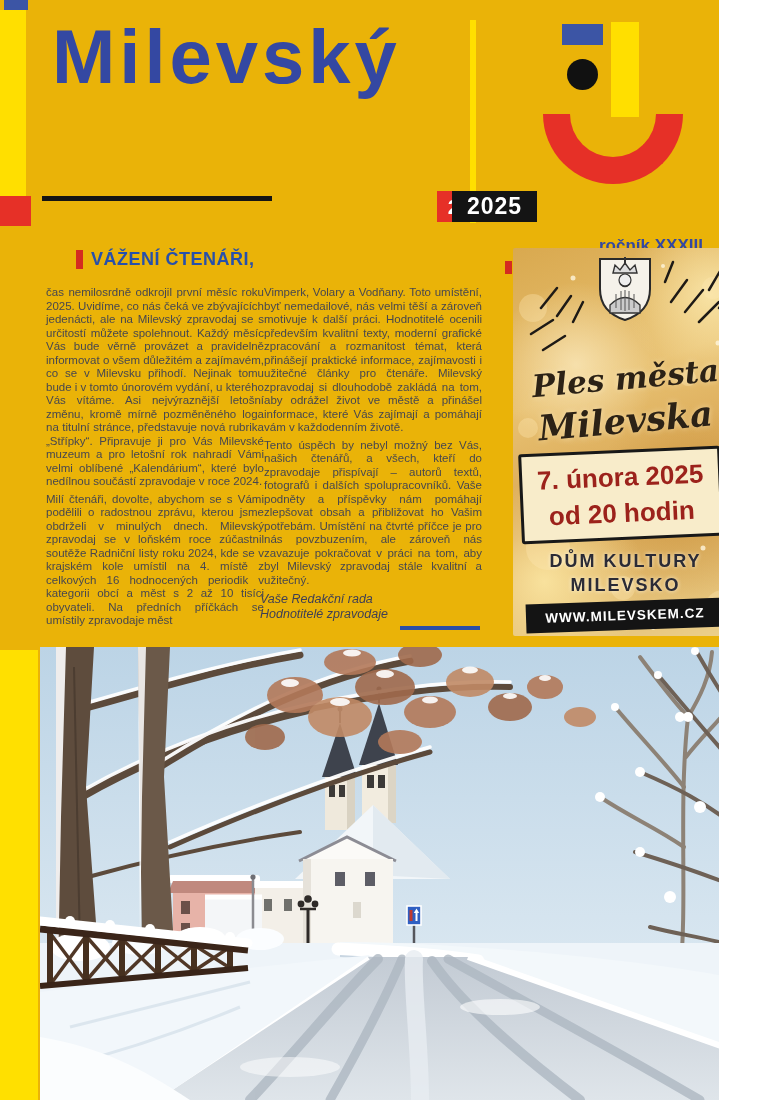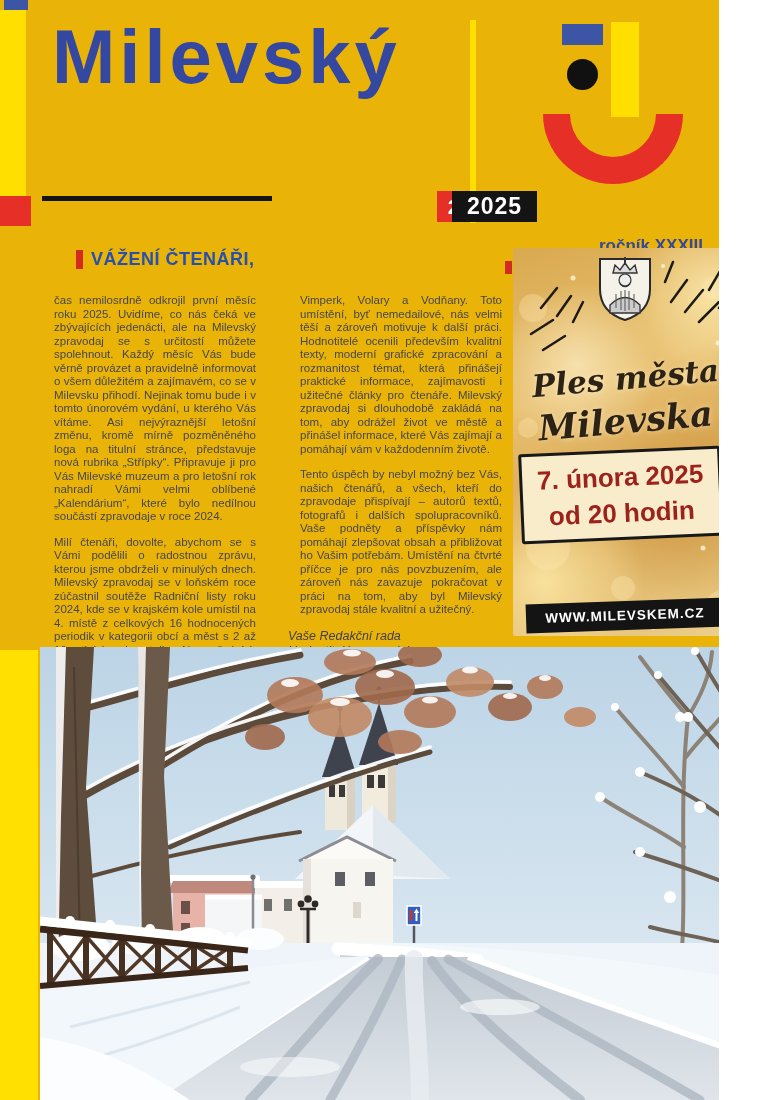--- a/index.html
+++ b/index.html
@@ -36,22 +36,22 @@
               border:27px solid #e63027;border-top:none;
               border-bottom-left-radius:70px 70px;border-bottom-right-radius:70px 70px;}
 
   
   .article-heading{left:29px;top:249px;display:flex;align-items:center;gap:8px;margin-left:47px;}
   .heading-bullet{width:7px;height:19px;background:#d42b20;}
   .heading-text{color:#2750ab;font-weight:bold;font-size:18px;letter-spacing:.5px;}
   .col{width:226px;height:366px;overflow:hidden;font-size:11.5px;line-height:13.5px;
        text-align:justify;color:#47474f;}
   .col1{left:42px;top:282px;}
-  .col2{left:288px;top:282px;}
-  .col p{margin:12px;}
+  .col2{left:260px;top:282px;}
+  .col p{margin:4px;}
   .signature{text-align:left;font-style:italic;font-size:12.5px;line-height:15px;
              margin-top:5px;padding-right:6px;color:#3f3f55;}
   .sig-rule{width:80px;height:4px;background:#2b4fa5;margin:4px 6px 0 auto;}
 
   
   .poster-dash{left:505px;top:261px;width:7px;height:13px;background:#d42b20;}
   .poster{left:513px;top:248px;width:225px;height:388px;overflow:hidden;border-radius:2px;
     background:
       radial-gradient(circle at 14% 86%, rgba(250,228,160,.95), rgba(250,228,160,0) 26%),
       radial-gradient(circle at 88% 12%, rgba(252,234,175,.85), rgba(252,234,175,0) 22%),
@@ -174,20 +174,24 @@
             <line x1="29" y1="35" x2="29" y2="54"></line>
           <line x1="34" y1="38" x2="34" y2="52"></line>
         </g>
       </g>
     </svg>
     <div class="poster-script poster-title1">Ples města</div>
     <div class="poster-script poster-title2">Milevska</div>
     <div class="poster-date">
       <div>7. února 2025</div>
       <div>od 20 hodin</div>
+    </div>
+    <div class="poster-venue">
+      <div>DŮM KULTURY</div>
+      <div>MILEVSKO</div>
     </div>
     <div class="poster-web">WWW.MILEVSKEM.CZ</div>
   </div>
 
   <svg class="abs photo" width="735" height="453" viewBox="0 0 735 453" role="img" aria-label="Zimní fotografie: zasněžená ulice s dřevěným zábradlím mostu, stromy a dvěma kostelními věžemi">
     <defs>
       <linearGradient id="sky" x1="0" y1="0" x2="0" y2="1">
         <stop offset="0" stop-color="#bcd4e6"></stop>
           <stop offset="1" stop-color="#e6eff5"></stop>
       </linearGradient>

